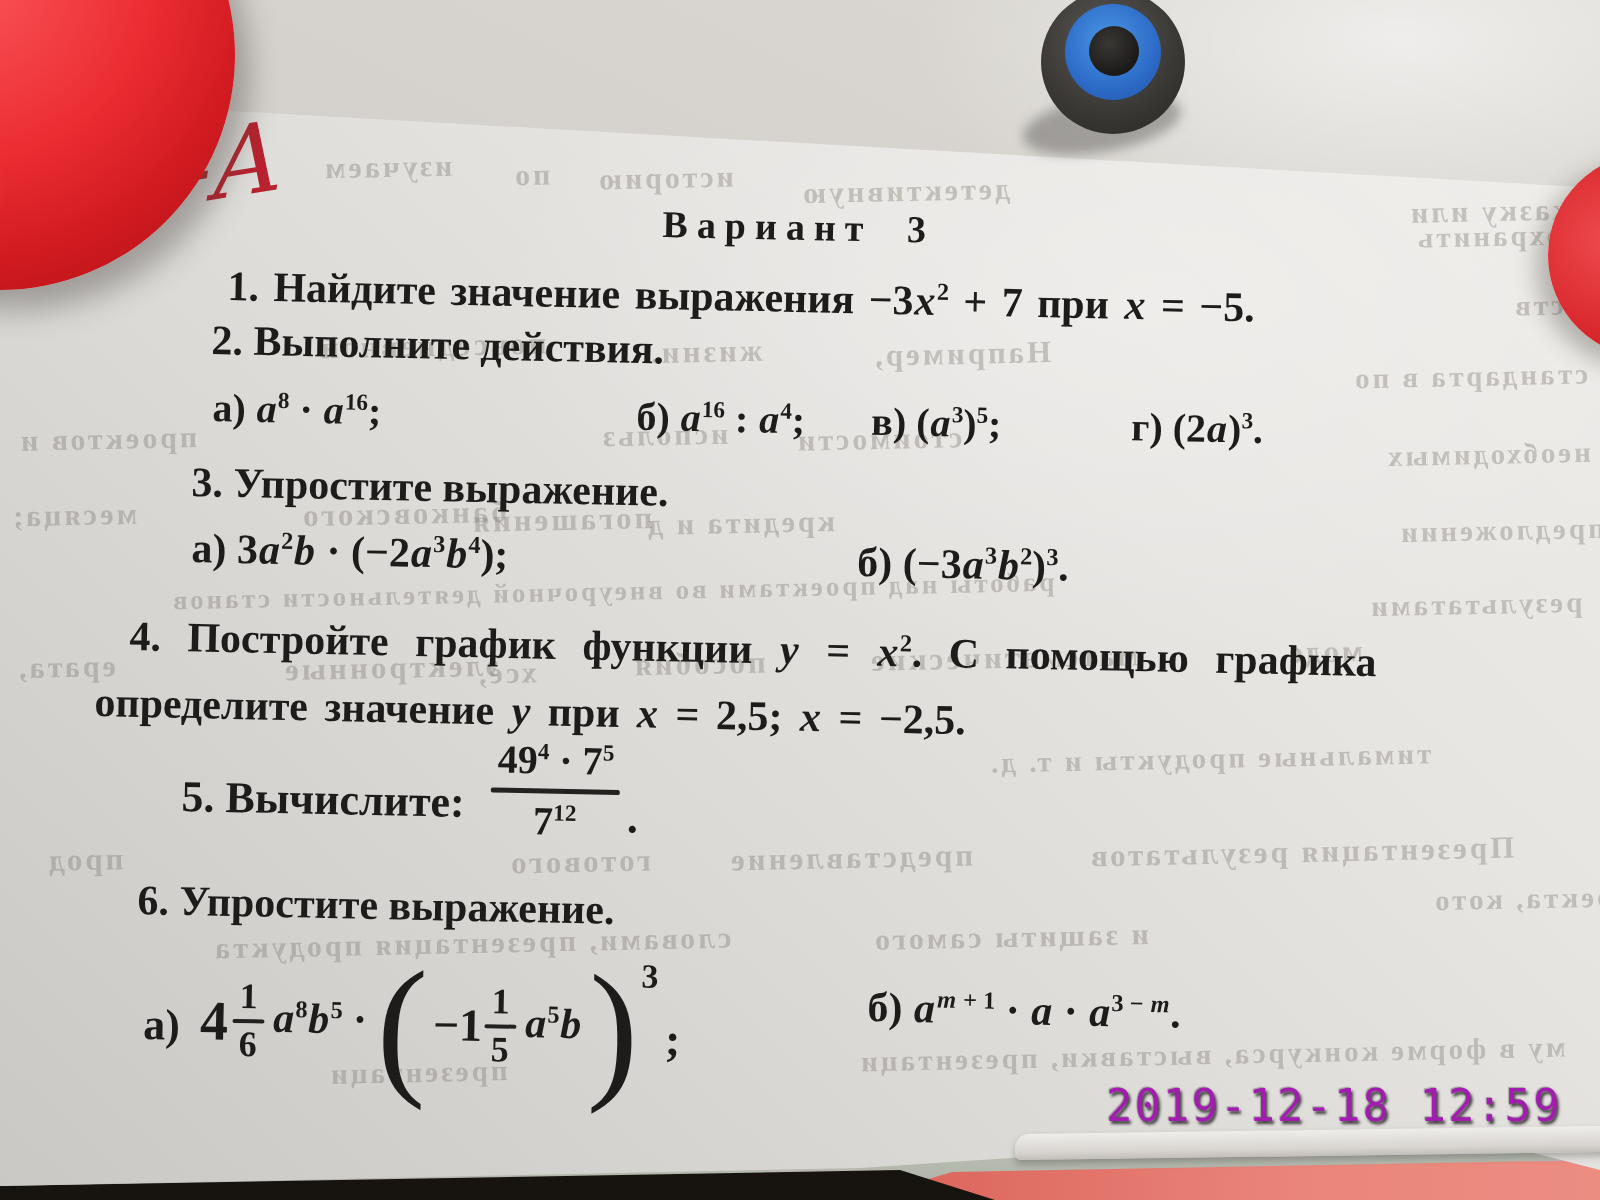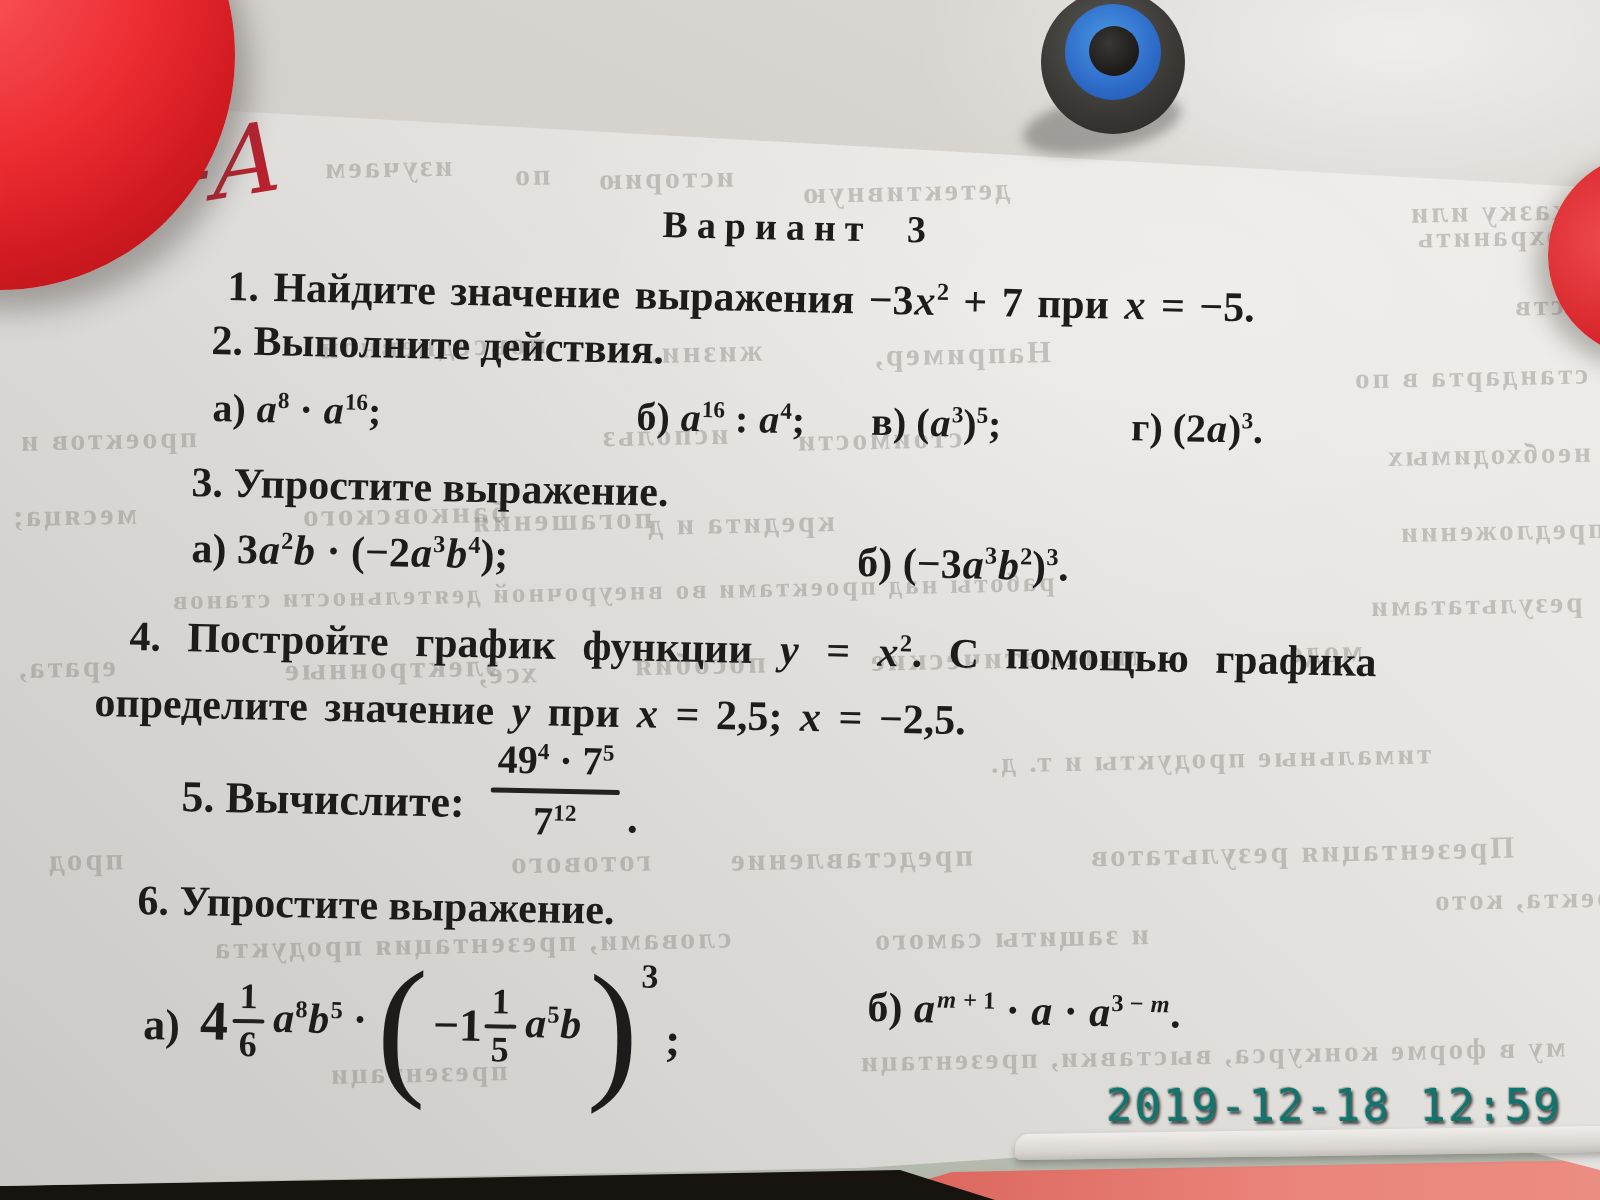--- a/index.html
+++ b/index.html
@@ -86,21 +86,21 @@
   .grommet{position:absolute;left:1041px;top:-10px;width:144px;height:144px;z-index:40;border-radius:50%;
     background:radial-gradient(circle at 45% 35%,#5c5a57 0%,#3c3a37 55%,#272522 100%);}
   .grommet-blue{position:absolute;left:24px;top:14px;width:96px;height:96px;border-radius:50%;
     background:radial-gradient(circle at 45% 38%,#4a97e4 0%,#2d6bc8 60%,#1f54a8 100%);}
   .grommet-hole{position:absolute;left:24px;top:22px;width:50px;height:50px;border-radius:50%;
     background:radial-gradient(circle at 40% 35%,#3a3835,#1c1a18 70%);}
 
   
   .timestamp{position:absolute;left:1106px;top:1080px;z-index:50;
     font-family:"DejaVu Sans Mono",monospace;font-size:44px;letter-spacing:2px;
-    color:#0f766e;text-shadow:2px 3px 3px rgba(45,45,45,.9),-1px -1px 1px rgba(70,70,70,.4);}
+    color:#a21caf;text-shadow:2px 3px 3px rgba(45,45,45,.9),-1px -1px 1px rgba(70,70,70,.4);}
 </style>
 </head>
 <body>
 
 <div id="stage">
 
   <div class="whiteboard"></div>
 
   <div class="under-sheet" id="under-sheet"></div>
   <div class="pink-strip"></div>

